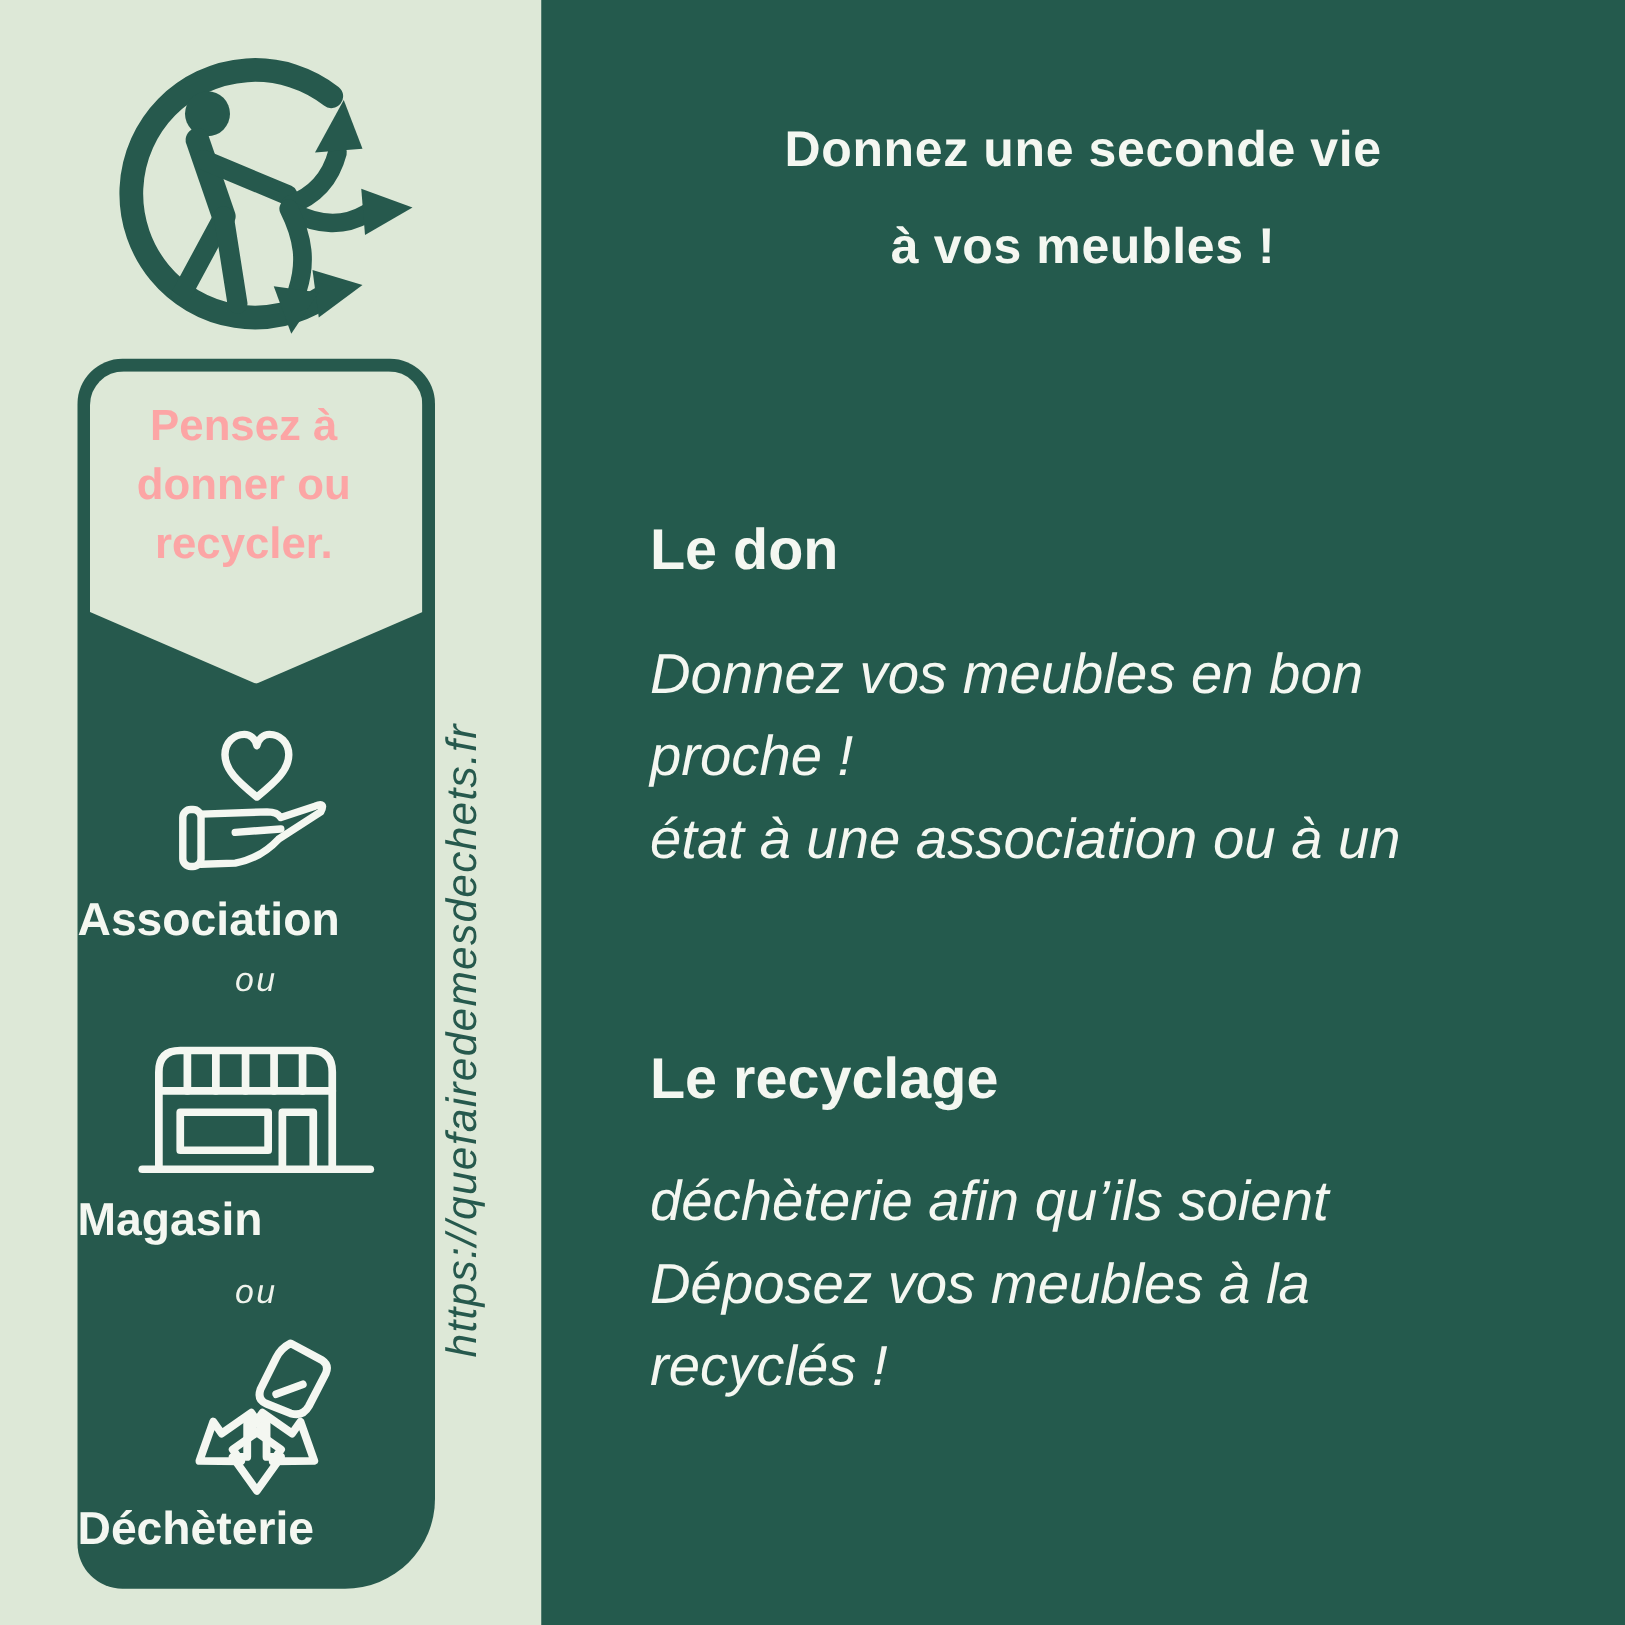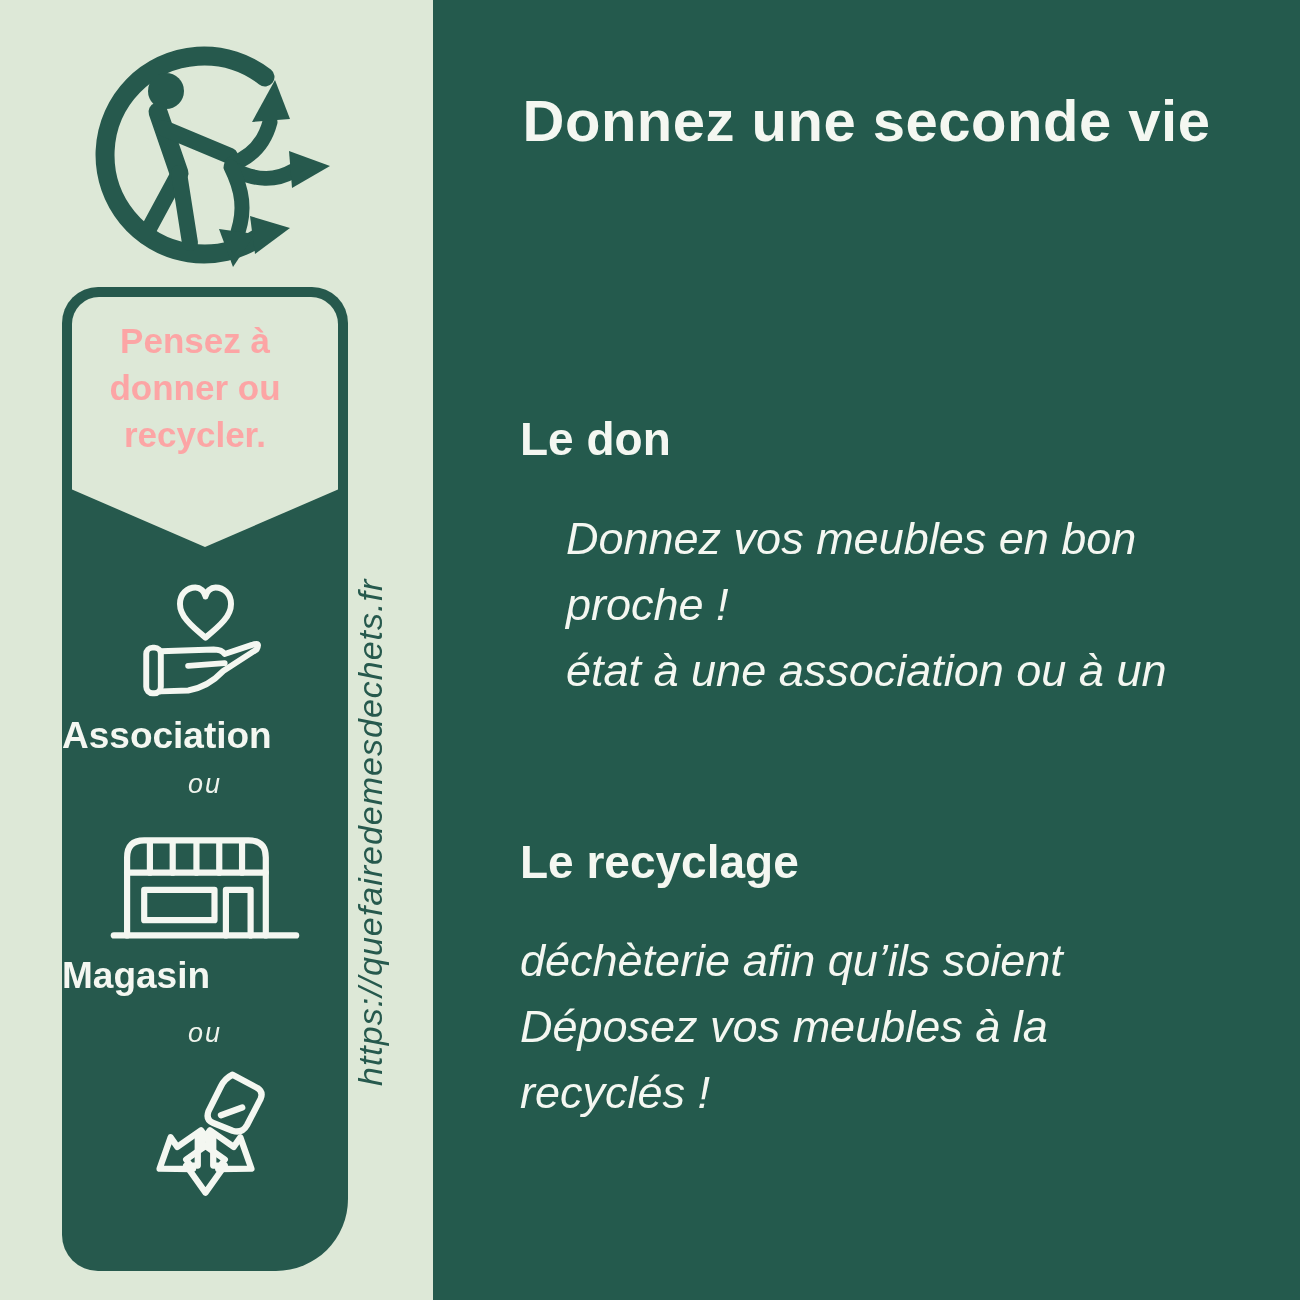--- a/index.html
+++ b/index.html
@@ -4,25 +4,25 @@
 <style>
   html,body{margin:0;padding:0;}
   body{width:1300px;height:1300px;overflow:hidden;
        font-family:"Liberation Sans",sans-serif;}
   .canvas{position:relative;width:1300px;height:1300px;background:#dde8d7;}
 
   
   .right-panel{position:absolute;left:433px;top:0;width:867px;height:1300px;
                background:#245a4d;color:#f4f7f1;}
   .heading{position:absolute;left:0;top:82px;width:867px;text-align:center;
-           font-weight:bold;font-size:58px;line-height:77px;letter-spacing:.5px;}
+           font-weight:bold;font-size:40px;line-height:77px;letter-spacing:.5px;}
   .section-title{position:absolute;left:87px;font-weight:bold;font-size:46px;}
   .section-body{position:absolute;left:87px;font-style:italic;font-size:45px;
                 line-height:66px;font-weight:400;}
-  .t-don{top:412px;} .b-don{top:506px;margin-left:46px;}
+  .t-don{top:412px;} .b-don{top:506px;}
   .t-rec{top:835px;} .b-rec{top:928px;}
 
   
   .triman{position:absolute;left:92px;top:38px;}
 
   .ribbon{position:absolute;left:62px;top:287px;width:286px;height:984px;
           background:#26594d;border-radius:36px 36px 72px 36px;}
   .pennant{position:absolute;left:10px;top:10px;width:266px;height:250px;
            background:#dde8d7;border-radius:27px 27px 0 0;
            clip-path:polygon(0 0,100% 0,100% 77%,50% 100%,0 77%);}
@@ -97,27 +97,29 @@
       <path class="stk" d="M108,10 L134,24 Q140,28 137,35 L123,62 Q118,71 108,68 L88,60 Q80,57 83,48 L96,22 Q100,14 108,10 Z"></path>
       <path class="stk" d="M96,52 L118,44"></path>
       <path class="stk" d="M72,74 L88,74 L88,104 L100,104 L80,132 L60,104 L72,104 Z"></path>
       <g transform="rotate(55 80 74)">
         <path class="stk" d="M72,74 L88,74 L88,104 L100,104 L80,132 L60,104 L72,104 Z"></path>
       </g>
       <g transform="rotate(-55 80 74)">
         <path class="stk" d="M72,74 L88,74 L88,104 L100,104 L80,132 L60,104 L72,104 Z"></path>
       </g>
     </svg>
+    <div class="opt-label" style="top:915px">Déchèterie</div>
   </div>
 
   <div class="url-vertical">https://quefairedemesdechets.fr</div>
 
   <div class="right-panel">
     <div class="heading">
       <div>Donnez une seconde vie</div>
+      <div>à vos meubles !</div>
     </div>
 
     <div class="section-title t-don">Le don</div>
     <div class="section-body b-don">
       <div>Donnez vos meubles en bon</div>
       <div>proche !</div>
       <div>état à une association ou à un</div>
     </div>
 
     <div class="section-title t-rec">Le recyclage</div>

